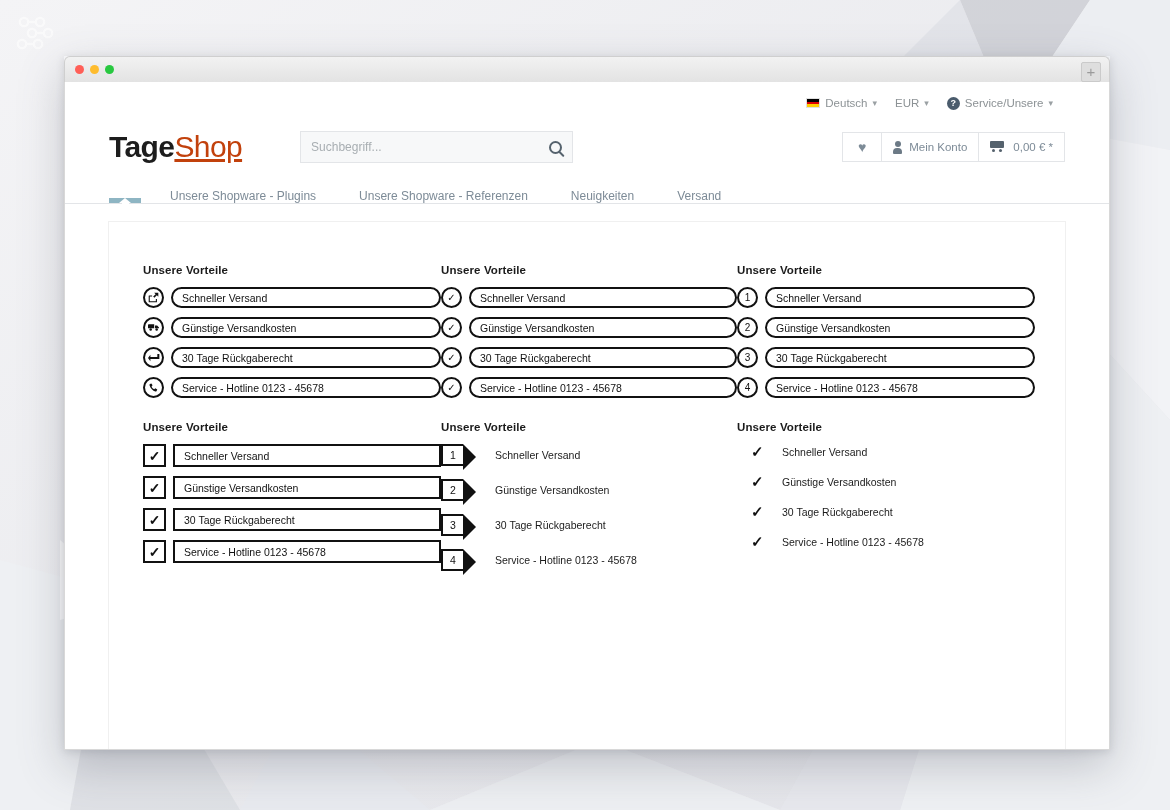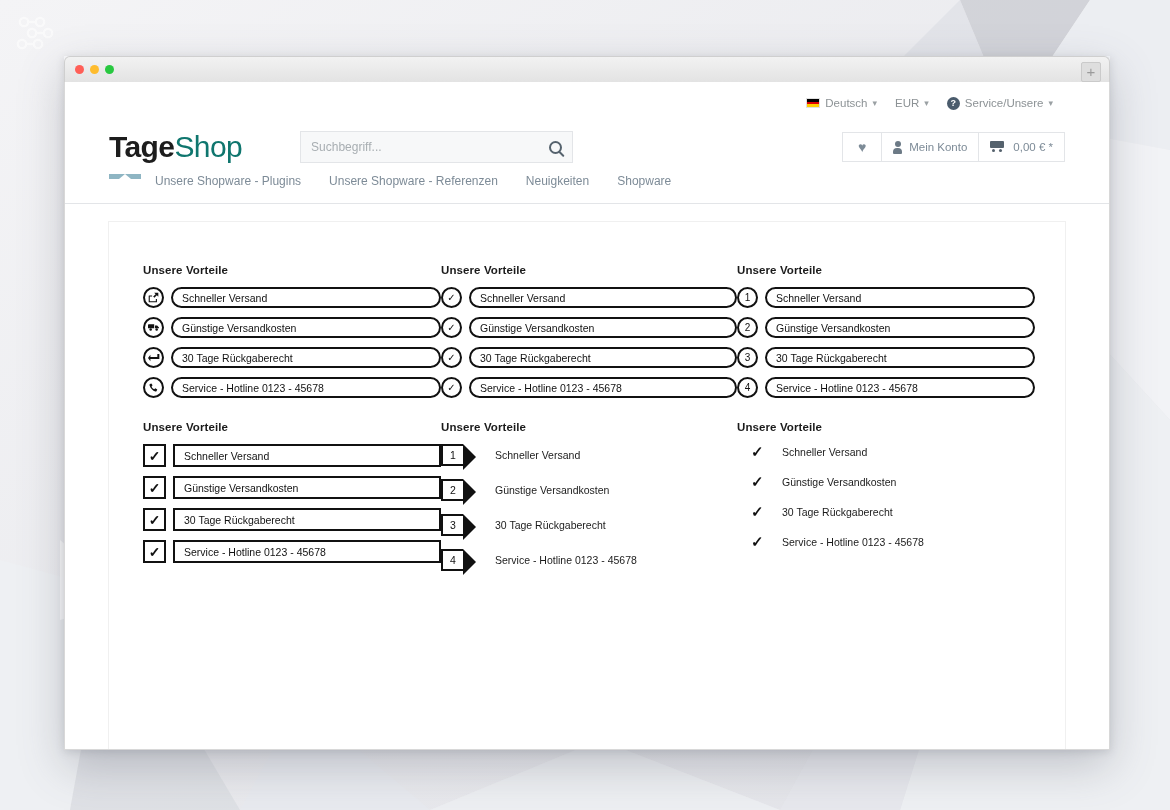--- a/index.html
+++ b/index.html
@@ -86,21 +86,21 @@
     font-weight: bold;
   }
 
   .headrow {
     display: flex; align-items: center;
     padding: 4px 44px 0 44px;
     height: 58px;
   }
   .logo { font-size: 30px; letter-spacing: -.6px; }
   .logo b { color: #1d1d1d; font-weight: bold; }
-  .logo span { color: #0f766e; font-weight: normal; }
+  .logo span { color: #c2410c; font-weight: normal; text-decoration: underline; }
 
   .searchbox {
     margin-left: 58px;
     width: 273px; height: 32px;
     background: #f7f8f9;
     border: 1px solid #e3e5e8;
     display: flex; align-items: center;
     padding: 0 10px;
   }
   .searchbox input {
@@ -147,24 +147,25 @@
     content:""; position:absolute; left:0; top:0; width:14px; height:7px;
     background:#55626d; border-radius:1px;
   }
   .cart::after {
     content:""; position:absolute; left:2px; top:8px; width:3px; height:3px;
     border-radius:50%; background:#55626d;
     box-shadow: 7px 0 0 0 #55626d;
   }
 
   .nav {
-    display: flex; align-items: flex-start;
+    display: flex; align-items: flex-end;
     padding: 0 44px;
     border-bottom: 1px solid #e3e5e8;
     height: 30px;
+    gap: 15px;
   }
   .nav-home {
     width: 32px; background: #8EB5C3;
     display: flex; align-items: center; justify-content: center;
   }
   .home-ico {
     width: 0; height: 0; position: relative;
     border-left: 6px solid transparent; border-right: 6px solid transparent;
     border-bottom: 5px solid #fff;
   }
@@ -373,21 +374,21 @@
       <div class="nav-item">
           <span>Unsere Shopware - Plugins</span>
         </div>
       <div class="nav-item">
           <span>Unsere Shopware - Referenzen</span>
         </div>
       <div class="nav-item">
           <span>Neuigkeiten</span>
         </div>
       <div class="nav-item">
-          <span>Shopware</span>
+          <span>Versand</span>
         </div>
     </div>
 
     <div class="sheet">
       <div class="grid">
 
         <div class="block">
           <h3>Unsere Vorteile</h3>
 
           <div class="row">

